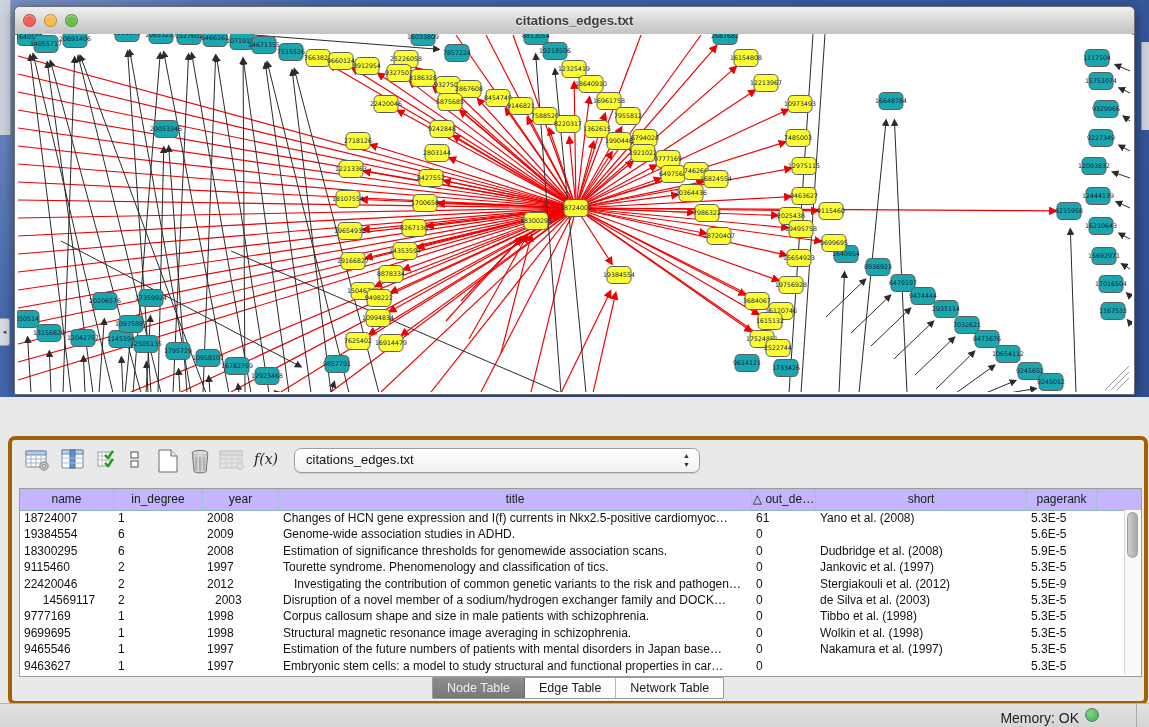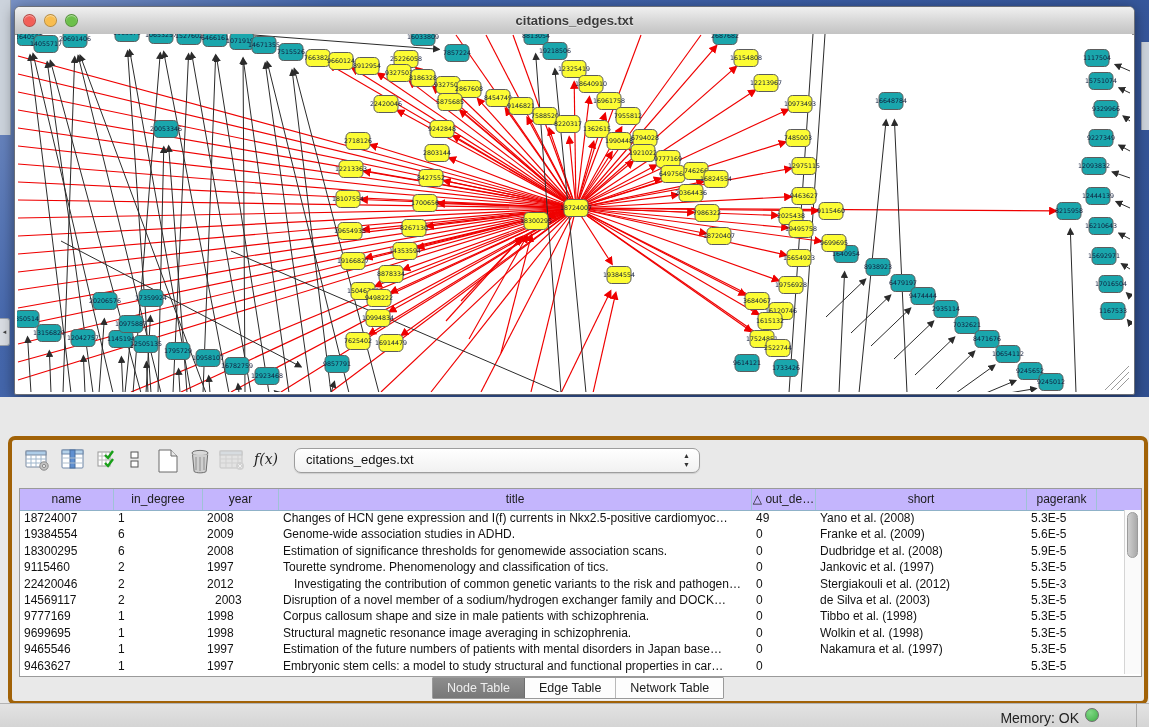--- a/index.html
+++ b/index.html
@@ -822,31 +822,30 @@
             <div class="th" style="left: 732px; width: 64px;">△ out_de…</div>
             <div class="th" style="left: 796px; width: 211px;">short</div>
             <div class="th" style="left: 1007px; width: 70px;">pagerank</div>
           </div>
         <div id="tbody">
             <div class="trow" style="top: 21px;">
               <div class="td" style="left: 0px; width: 94px;">18724007</div>
               <div class="td" style="left: 94px; width: 89px;">1</div>
               <div class="td" style="left: 183px; width: 76px;">2008</div>
               <div class="td" style="left: 259px; width: 473px;">Changes of HCN gene expression and I(f) currents in Nkx2.5-positive cardiomyoc…</div>
-              <div class="td" style="left: 732px; width: 64px;">49</div>
+              <div class="td" style="left: 732px; width: 64px;">61</div>
               <div class="td" style="left: 796px; width: 211px;">Yano et al. (2008)</div>
               <div class="td" style="left: 1007px; width: 70px;">5.3E-5</div>
             </div>
             <div class="trow" style="top: 37.4px;">
               <div class="td" style="left: 0px; width: 94px;">19384554</div>
               <div class="td" style="left: 94px; width: 89px;">6</div>
               <div class="td" style="left: 183px; width: 76px;">2009</div>
               <div class="td" style="left: 259px; width: 473px;">Genome-wide association studies in ADHD.</div>
               <div class="td" style="left: 732px; width: 64px;">0</div>
-              <div class="td" style="left: 796px; width: 211px;">Franke et al. (2009)</div>
               <div class="td" style="left: 1007px; width: 70px;">5.6E-5</div>
             </div>
             <div class="trow" style="top: 53.8px;">
               <div class="td" style="left: 0px; width: 94px;">18300295</div>
               <div class="td" style="left: 94px; width: 89px;">6</div>
               <div class="td" style="left: 183px; width: 76px;">2008</div>
               <div class="td" style="left: 259px; width: 473px;">Estimation of significance thresholds for genomewide association scans.</div>
               <div class="td" style="left: 732px; width: 64px;">0</div>
               <div class="td" style="left: 796px; width: 211px;">Dudbridge et al. (2008)</div>
               <div class="td" style="left: 1007px; width: 70px;">5.9E-5</div>
@@ -860,24 +859,24 @@
               <div class="td" style="left: 796px; width: 211px;">Jankovic et al. (1997)</div>
               <div class="td" style="left: 1007px; width: 70px;">5.3E-5</div>
             </div>
             <div class="trow" style="top: 86.6px;">
               <div class="td" style="left: 0px; width: 94px;">22420046</div>
               <div class="td" style="left: 94px; width: 89px;">2</div>
               <div class="td" style="left: 183px; width: 76px;">2012</div>
               <div class="td" style="left: 259px; width: 473px; text-align: center;">Investigating the contribution of common genetic variants to the risk and pathogen…</div>
               <div class="td" style="left: 732px; width: 64px;">0</div>
               <div class="td" style="left: 796px; width: 211px;">Stergiakouli et al. (2012)</div>
-              <div class="td" style="left: 1007px; width: 70px;">5.5E-3</div>
+              <div class="td" style="left: 1007px; width: 70px;">5.5E-9</div>
             </div>
             <div class="trow" style="top: 103px;">
-              <div class="td" style="left: 0px; width: 94px;">14569117</div>
+              <div class="td" style="left: 0px; width: 94px; text-align: center;">14569117</div>
               <div class="td" style="left: 94px; width: 89px;">2</div>
               <div class="td" style="left: 191px; width: 76px;">2003</div>
               <div class="td" style="left: 259px; width: 473px;">Disruption of a novel member of a sodium/hydrogen exchanger family and DOCK…</div>
               <div class="td" style="left: 732px; width: 64px;">0</div>
               <div class="td" style="left: 796px; width: 211px;">de Silva et al. (2003)</div>
               <div class="td" style="left: 1007px; width: 70px;">5.3E-5</div>
             </div>
             <div class="trow" style="top: 119.4px;">
               <div class="td" style="left: 0px; width: 94px;">9777169</div>
               <div class="td" style="left: 94px; width: 89px;">1</div>

